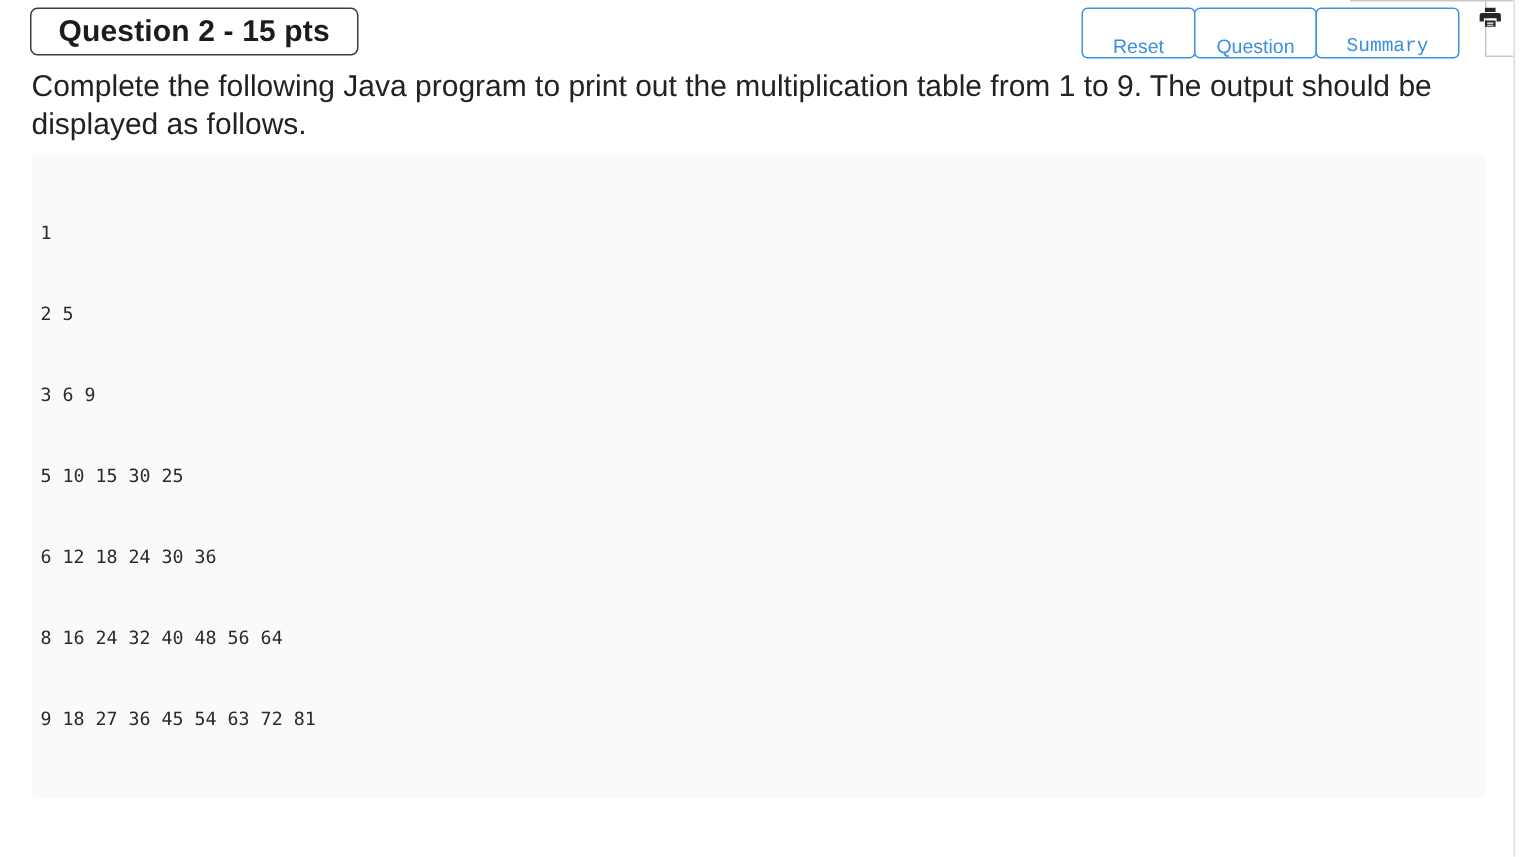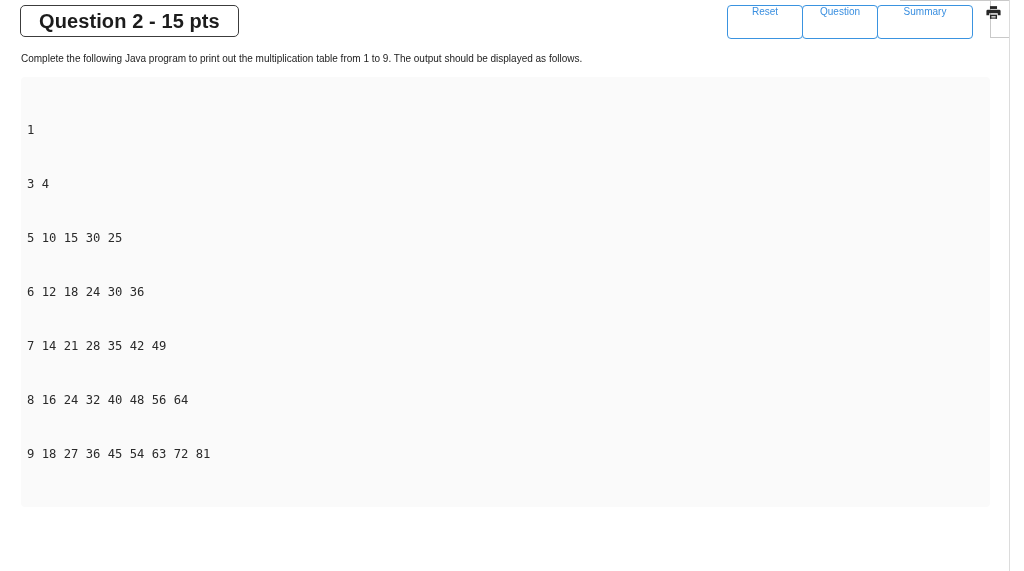--- a/index.html
+++ b/index.html
@@ -60,30 +60,30 @@
     align-items: flex-start;
   }
   .tool-btn {
     height: 34px;
     min-width: 76px;
     padding: 0 14px;
     margin-left: -1px;
     border: 1px solid #3a93e0;
     background: #ffffff;
     color: #3a8fe0;
-    font-size: 10px;
+    font-size: 13px;
     font-family: "Liberation Sans", sans-serif;
     display: flex;
-    align-items: flex-start;
+    align-items: flex-end;
     justify-content: center;
     box-sizing: border-box;
     border-radius: 4px;
     cursor: pointer;
   }
-  .tool-btn.wide { min-width: 96px; }
+  .tool-btn.wide { min-width: 96px; font-family: Liberation Mono, monospace; }
 
   .print-wrap {
     position: absolute;
     right: 4px;
     top: 2px;
     width: 24px;
     height: 24px;
     display: flex;
     align-items: center;
     justify-content: center;
@@ -119,21 +119,21 @@
   .content {
     position: absolute;
     left: 0;
     top: 46px;
     width: 1009px;
   }
 
   .para {
     margin: 0 0 0 0;
     padding: 0 30px 0 21px;
-    font-size: 10px;
+    font-size: 20px;
     line-height: 25px;
     color: #222222;
     max-width: 980px;
   }
 
   .codeblock {
     margin: 6px 19px 0 21px;
     background: #fafafa;
     border-radius: 4px;
     padding: 8px 0 8px 6px;
@@ -206,24 +206,24 @@
       </span>
     </div>
   </div>
 
   <div class="content">
 
     <div class="para">Complete the following Java program to print out the multiplication table from 1 to 9. The output should be displayed as follows.</div>
 
     <div class="codeblock">
       <div class="crow">1</div>
-      <div class="crow">3 4</div>
+      <div class="crow">2 5</div>
+      <div class="crow">3 6 9</div>
       <div class="crow">5 10 15 30 25</div>
       <div class="crow">6 12 18 24 30 36</div>
-      <div class="crow">7 14 21 28 35 42 49</div>
       <div class="crow">8 16 24 32 40 48 56 64</div>
       <div class="crow">9 18 27 36 45 54 63 72 81</div>
     </div>
 
   </div>
 </div>
 
 <div class="scrollbar">
   <div class="scroll-thumb"></div>
 </div>

